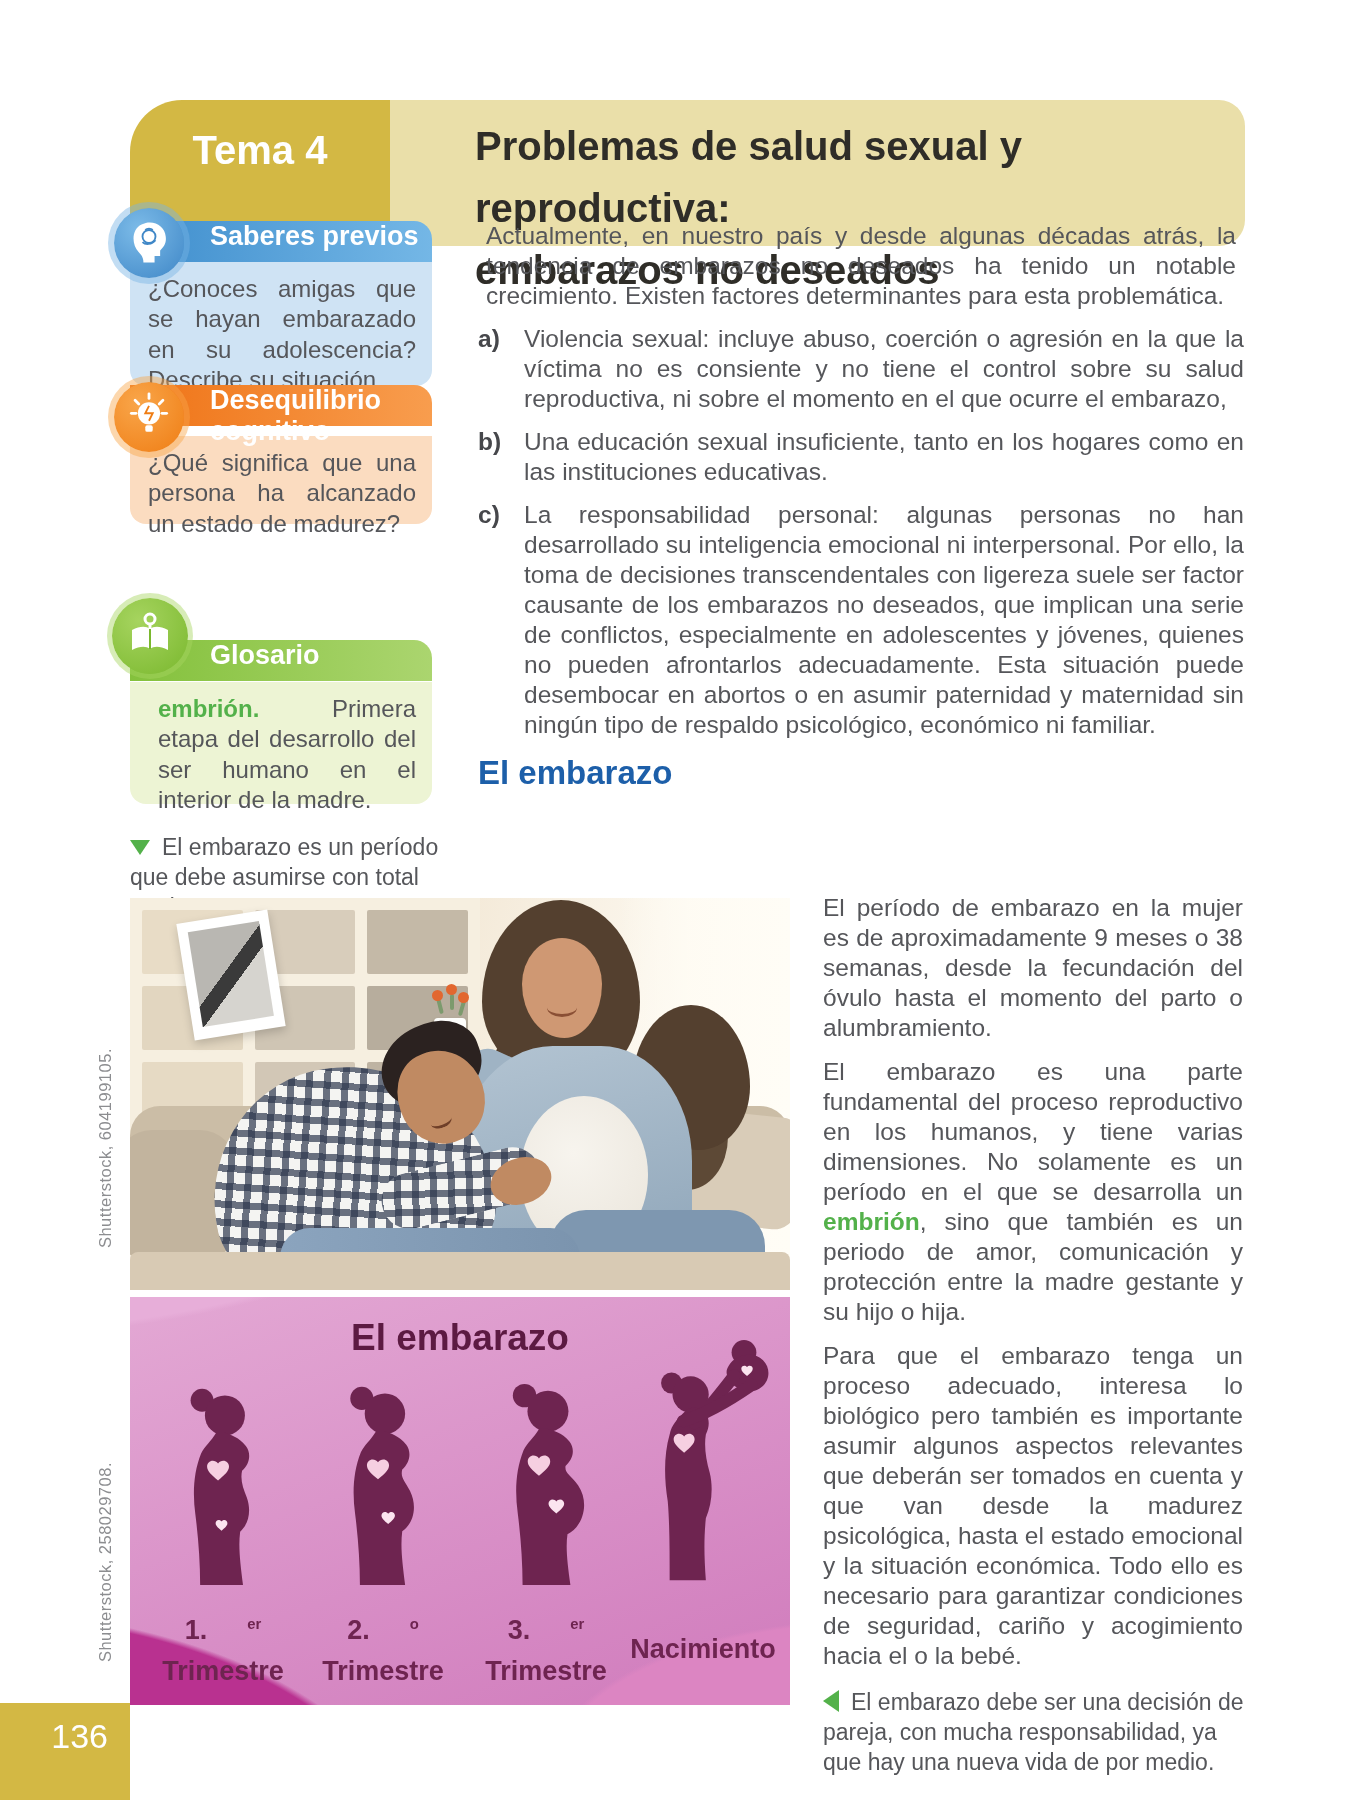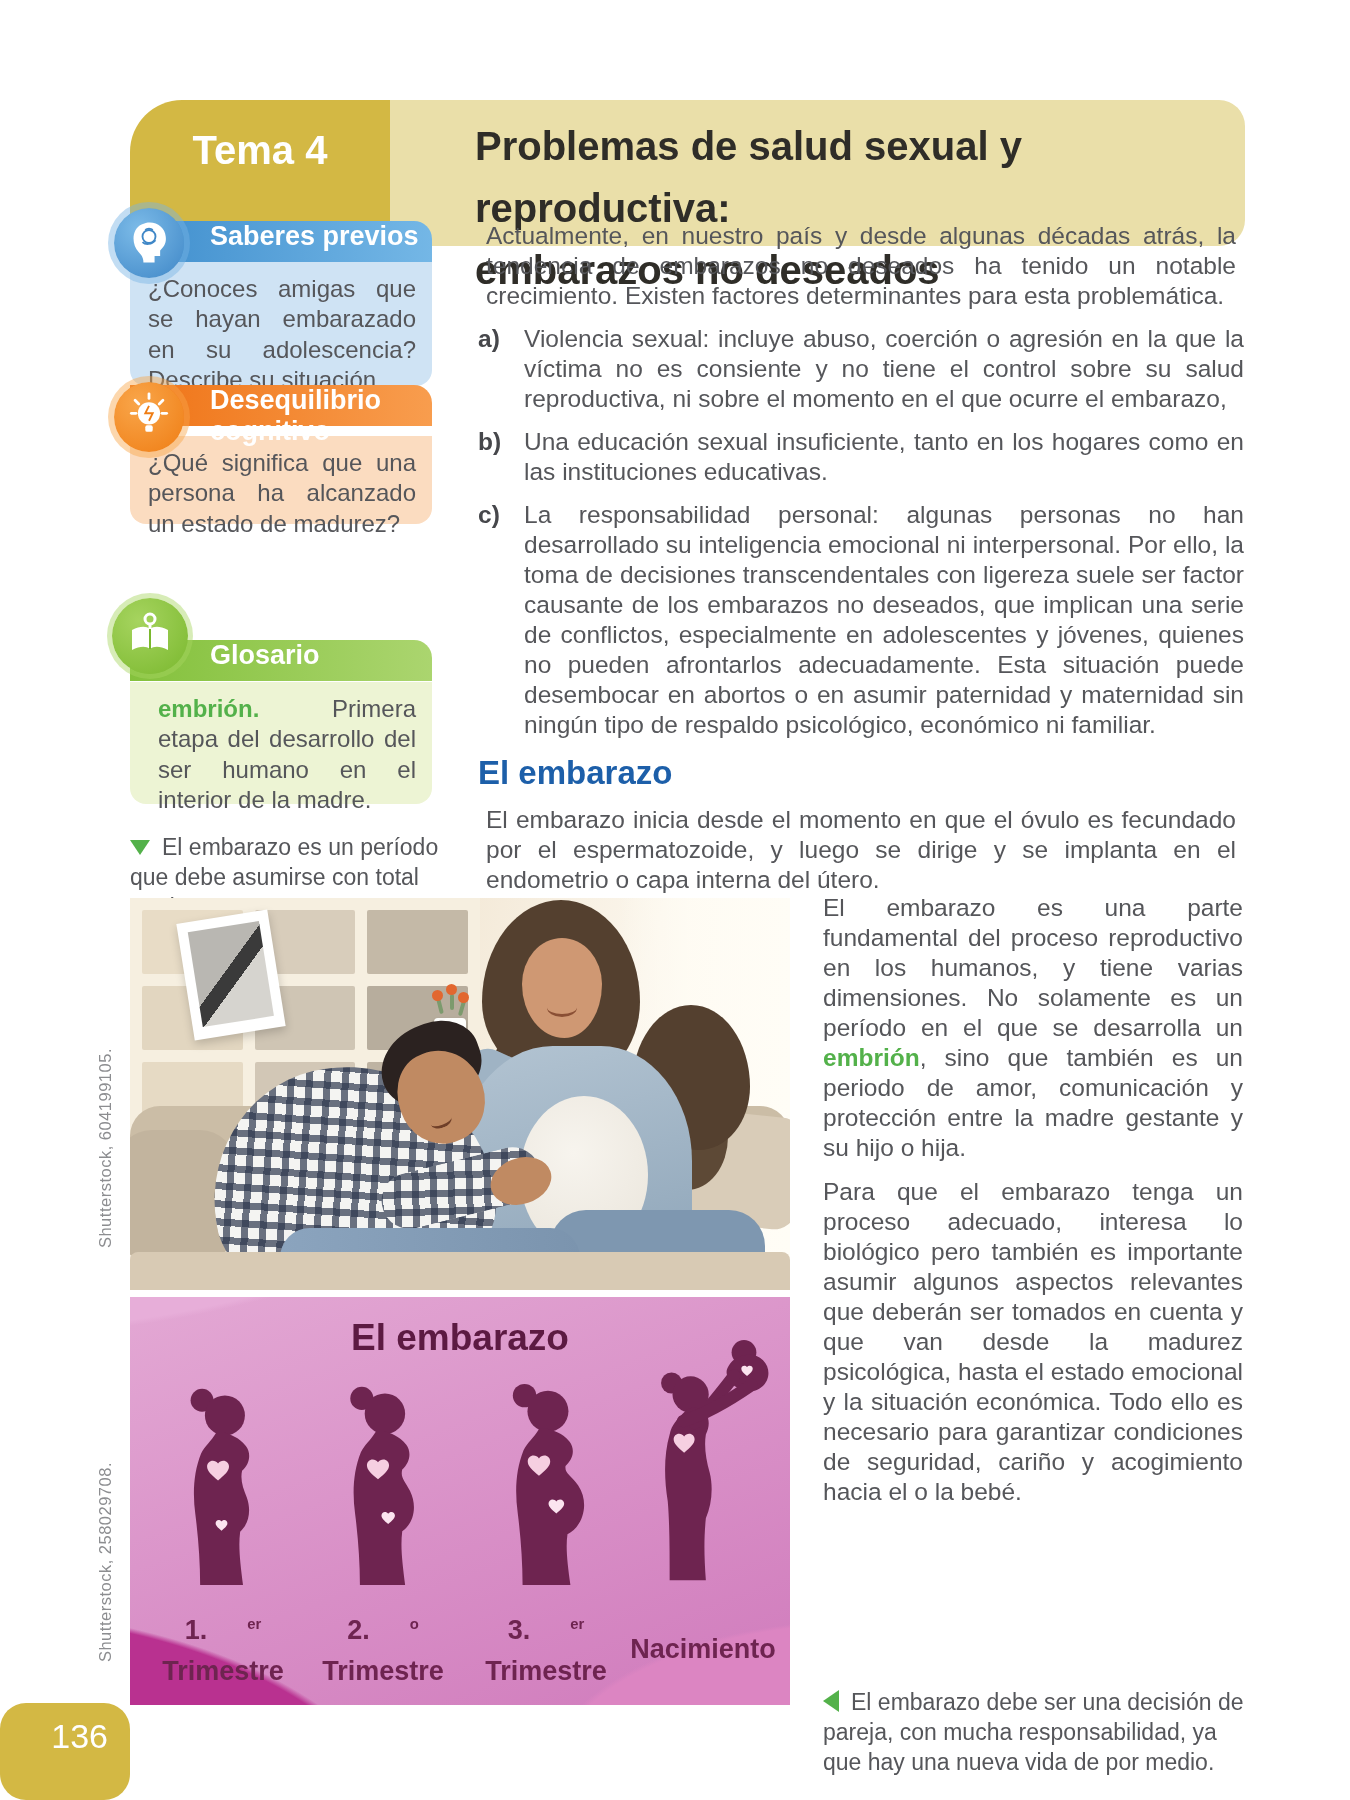--- a/index.html
+++ b/index.html
@@ -60,21 +60,21 @@
             border-right:10px solid transparent;border-top:15px solid #53b14a;margin-right:12px;}
   .tri-left{display:inline-block;width:0;height:0;border-top:11px solid transparent;
             border-bottom:11px solid transparent;border-right:16px solid #53b14a;
             margin-right:12px;vertical-align:-2px;}
 
   
   .credit{position:absolute;color:#8c8d90;font-size:16.5px;writing-mode:vertical-rl;
           transform:rotate(180deg);letter-spacing:.5px;}
   .credit-photo{left:96px;top:1048px;}
   .credit-info{left:96px;top:1462px;}
-  .pagenum-box{position:absolute;left:0;top:1703px;width:130px;height:97px;background:#d3b844;border-radius:26px;}
+  .pagenum-box{position:absolute;left:0;top:1703px;width:130px;height:97px;background:#d3b844;}
   .pagenum{color:#fff;font-size:34px;text-align:right;margin:14px 22px 0 0;}
 
   
   .photo{position:absolute;left:130px;top:898px;width:660px;height:392px;overflow:hidden;
          background:linear-gradient(105deg,#efe6d8 0%,#f4ead9 45%,#fbf6ec 70%,#fffdf6 100%);}
   .ph-shelf{position:absolute;left:0;top:0;width:350px;height:240px;background:#f6efe0;
             display:grid;grid-template-columns:repeat(3,1fr);grid-template-rows:repeat(3,1fr);
             gap:12px;padding:12px;box-sizing:border-box;}
   .ph-shelf i{display:block;border-radius:2px;}
   .c1{background:#e8dcc6}.c2{background:#d8cdbb}.c3{background:#c4b9a7}
@@ -232,24 +232,24 @@
     </div>
     <div class="list-item">
       <span class="marker">b)</span>
       <span class="li-text">Una educación sexual insuficiente, tanto en los hogares como en las instituciones educativas.</span>
     </div>
     <div class="list-item">
       <span class="marker">c)</span>
       <span class="li-text">La responsabilidad personal: algunas personas no han desarrollado su inteligencia emocional ni interpersonal. Por ello, la toma de decisiones transcendentales con ligereza suele ser factor causante de los embarazos no deseados, que implican una serie de conflictos, especialmente en adolescentes y jóvenes, quienes no pueden afrontarlos adecuadamente. Esta situación puede desembocar en abortos o en asumir paternidad y maternidad sin ningún tipo de respaldo psicológico, económico ni familiar.</span>
     </div>
     <div class="section-heading">El embarazo</div>
-    <p>El embarazo inicia desde el momento en que el óvulo es fecundado por el espermatozoide, y luego se dirige y se implanta en el endometrio o capa interna del útero.</p>
   </div>
 
   <div class="right-col">
+    <p>El período de embarazo en la mujer es de aproximadamente 9 meses o 38 semanas, desde la fecundación del óvulo hasta el momento del parto o alumbramiento.</p>
     <p><span>El embarazo es una parte fundamental del proceso reproductivo en los humanos, y tiene varias dimensiones. No solamente es un período en el que se desarrolla un </span><span class="term-green">embrión</span><span>, sino que también es un periodo de amor, comunicación y protección entre la madre gestante y su hijo o hija.</span></p>
     <p>Para que el embarazo tenga un proceso adecuado, interesa lo biológico pero también es importante asumir algunos aspectos relevantes que deberán ser tomados en cuenta y que van desde la madurez psicológica, hasta el estado emocional y la situación económica. Todo ello es necesario para garantizar condiciones de seguridad, cariño y acogimiento hacia el o la bebé.</p>
   </div>
 
   <div class="caption-info">
     <span class="tri-left"></span><span>El embarazo debe ser una decisión de pareja, con mucha responsabilidad, ya que hay una nueva vida de por medio.</span>
   </div>
 
   <div class="photo">
     <div class="ph-shelf">

